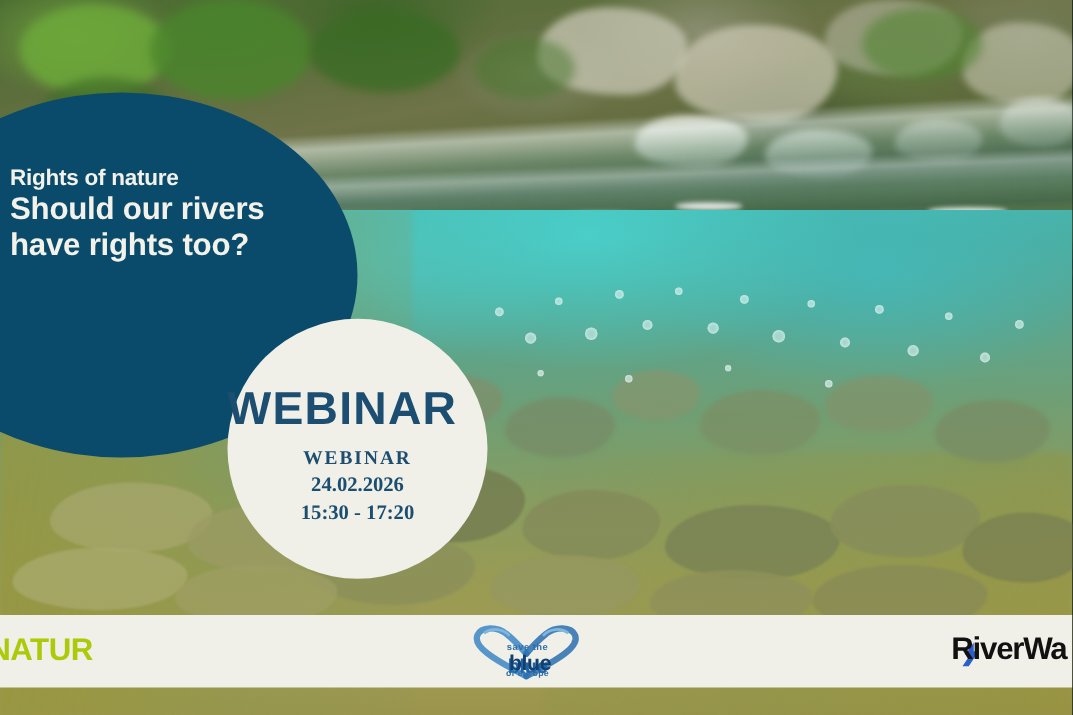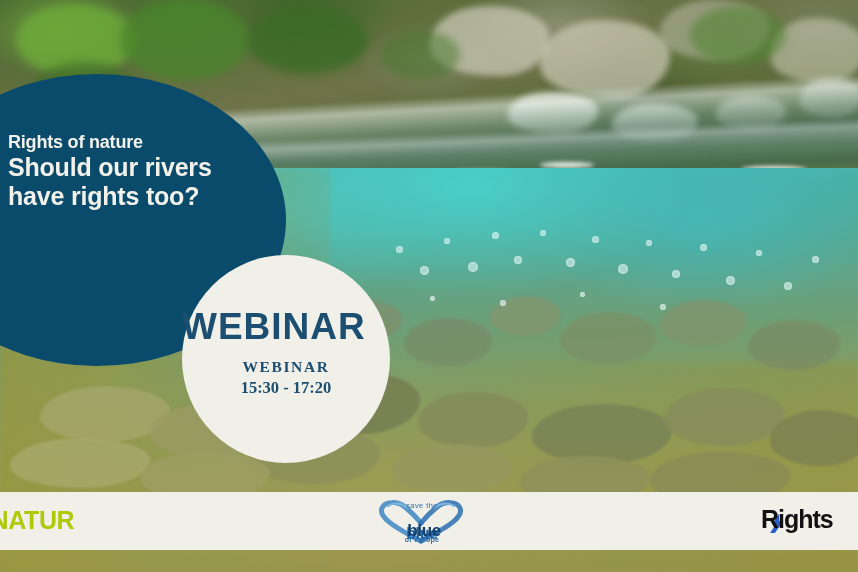--- a/index.html
+++ b/index.html
@@ -133,22 +133,22 @@
     position:absolute;left:0;top:492px;width:858px;height:58px;background:#f0efe8;
   }
   .euronatur{
     position:absolute;left:-14px;top:506px;
     color:#aec90a;font-weight:bold;font-size:25px;letter-spacing:-.4px;
     white-space:nowrap;
   }
   
   .bhoe{position:absolute;left:372px;top:497px;width:98px;height:48px;}
   .bhoe .svgwrap{position:absolute;inset:0;}
-  .bhoe .l1{position:absolute;left:20px;top:4px;width:60px;text-align:center;
-    color:#2f6fa8;font-weight:normal;font-size:7.5px;letter-spacing:.4px;}
+  .bhoe .l1{position:absolute;left:20px;top:16px;width:60px;text-align:center;
+    color:#2f6fa8;font-weight:bold;font-size:7.5px;letter-spacing:.4px;}
   .bhoe .l2{position:absolute;left:12px;top:28px;width:76px;text-align:center;
     color:#1d63a8;font-weight:bold;font-size:16px;letter-spacing:-.3px;}
   .bhoe .l3{position:absolute;left:14px;top:24px;width:76px;text-align:center;
     color:#123f6d;font-weight:bold;font-size:17px;letter-spacing:-.3px;}
   .bhoe .l4{position:absolute;left:18px;top:39px;width:64px;text-align:center;
     color:#2f6fa8;font-weight:bold;font-size:7px;letter-spacing:.3px;}
 
   .riverwatch{
     position:absolute;left:761px;top:505px;
     color:#111;font-weight:bold;font-size:25px;letter-spacing:-1px;
@@ -246,20 +246,21 @@
   <div class="title-block">
     <span class="t-line bold">Rights of nature</span>
     <span class="t-line reg">Should our rivers</span>
     <span class="t-line reg">have rights too?</span>
   </div>
 
   <div class="cream-circle"></div>
   <div class="webinar">WEBINAR</div>
   <div class="when">
     <div class="dow">WEBINAR</div>
+    <div>24.02.2026</div>
     <div>15:30 - 17:20</div>
   </div>
 
 
   <div class="logobar"></div>
 
   <div class="euronatur"> NATUR</div>
 
   <div class="bhoe">
     <svg class="svgwrap" viewBox="0 0 98 48">
@@ -270,15 +271,15 @@
     </svg>
     <div class="l1">save the</div>
     <div class="l2">blue</div>
     <div class="l3">blue</div>
     <div class="l4">of europe</div>
   </div>
 
   <svg class="rw-mark" viewBox="0 0 22 22">
     <path d="M4 21 L10 12 L6 12 L13 2 L13 9 L17 9 L9 21 Z" fill="#2a5fc9"></path>
   </svg>
-  <div class="riverwatch">Rights</div>
+  <div class="riverwatch">RiverWa</div>
 
 </div>
 
 </body></html>

